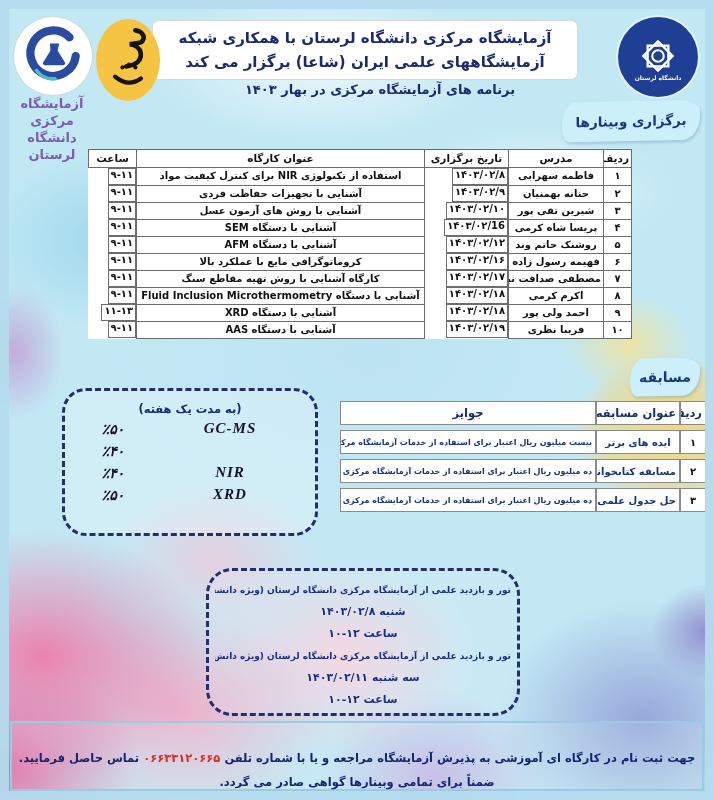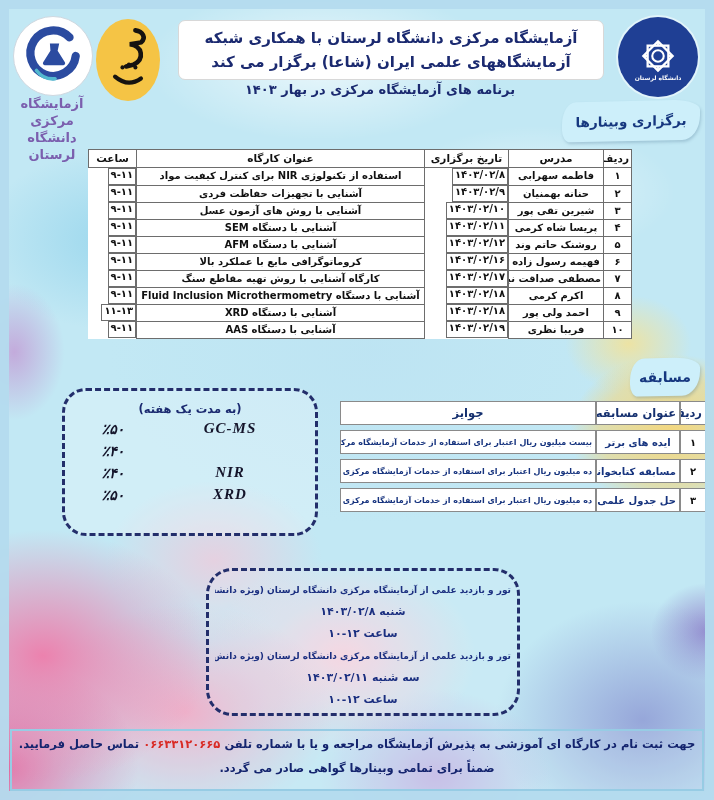--- a/index.html
+++ b/index.html
@@ -30,21 +30,21 @@
       radial-gradient(ellipse 320px 210px at 52% 44%, rgba(187,226,242,.65), rgba(187,226,242,0) 82%);
   }
   .frame{position:absolute;inset:0;border:9px solid rgba(180,219,238,.95);z-index:9;pointer-events:none;}
   .num{direction:ltr;unicode-bidi:isolate;display:inline-block;}
 
   
   .uni-logo{position:absolute;right:16px;top:17px;width:80px;height:80px;border-radius:50%;
     background:#1f3f94;display:flex;flex-direction:column;align-items:center;justify-content:center;z-index:2;
     box-shadow:0 0 0 2px rgba(255,255,255,.5);}
   .uni-caption{color:#fff;font-size:6px;line-height:1;margin-top:-4px;}
-  .title-box{position:absolute;left:178px;top:20px;width:424px;height:58px;background:#fff;
+  .title-box{position:absolute;left:152px;top:20px;width:424px;height:58px;background:#fff;
     border-radius:7px;border:1px solid #d8d8d8;display:flex;flex-direction:column;justify-content:center;
     text-align:center;color:#1b2a70;font-size:15px;line-height:1.6;z-index:2;}
   .subtitle{position:absolute;left:168px;top:82px;width:424px;text-align:center;color:#1b2a70;font-size:13px;z-index:2;}
   .shaa-logo{position:absolute;left:96px;top:19px;width:64px;height:82px;border-radius:50%;
     background:#f5c445;display:flex;align-items:center;justify-content:center;z-index:2;}
   .lab-logo{position:absolute;left:13px;top:16px;width:78px;height:78px;border-radius:50%;
     background:#fff;border:1px solid #cfd8e0;display:flex;align-items:center;justify-content:center;z-index:2;}
   .lab-caption{position:absolute;left:2px;top:96px;width:100px;text-align:center;color:#7b5fae;
     font-size:13px;line-height:1.3;z-index:2;}
 
@@ -83,23 +83,23 @@
     font-family:"Liberation Serif","DejaVu Serif",serif;letter-spacing:1px;font-style:italic;}
 
   
   .tour-box{position:absolute;left:206px;top:568px;width:314px;height:148px;z-index:2;
     border:3px dashed #232e6b;border-radius:26px;background:rgba(255,255,255,.12);
     padding:8px 6px;box-sizing:border-box;text-align:center;color:#1b2f80;}
   .t-title{font-size:9px;line-height:22px;white-space:nowrap;overflow:hidden;}
   .t-date,.t-time{font-size:11px;line-height:22px;}
 
   
-  .footer-box{position:absolute;left:10px;right:10px;bottom:9px;height:62px;z-index:2;
+  .footer-box{position:absolute;left:10px;right:10px;bottom:9px;height:70px;z-index:2;
     border:2px solid #97cce4;box-sizing:border-box;text-align:center;color:#14246e;
-    padding-top:1px;background:rgba(225,243,251,.15);}
+    padding-top:23px;background:rgba(225,243,251,.15);}
   .f-line{font-size:11.5px;line-height:24px;white-space:nowrap;}
   .phone{color:#d92b25;}
 </style>
 </head>
 <body>
 
 <div class="poster">
   <div class="frame"></div>
 
   <div class="uni-logo">
@@ -179,21 +179,21 @@
       <tr>
         <td>۳</td>
         <td>شیرین تقی پور</td>
         <td class="num">۱۴۰۳/۰۲/۱۰</td>
         <td>آشنایی با روش های آزمون عسل</td>
         <td class="num">۹-۱۱</td>
       </tr>
       <tr>
         <td>۴</td>
         <td>پریسا شاه کرمی</td>
-        <td class="num">۱۴۰۳/۰۲/۱۱</td>
+        <td class="num">۱۴۰۳/۰۲/16</td>
         <td>آشنایی با دستگاه SEM</td>
         <td class="num">۹-۱۱</td>
       </tr>
       <tr>
         <td>۵</td>
         <td>روشنک حاتم وند</td>
         <td class="num">۱۴۰۳/۰۲/۱۲</td>
         <td>آشنایی با دستگاه AFM</td>
         <td class="num">۹-۱۱</td>
       </tr>

